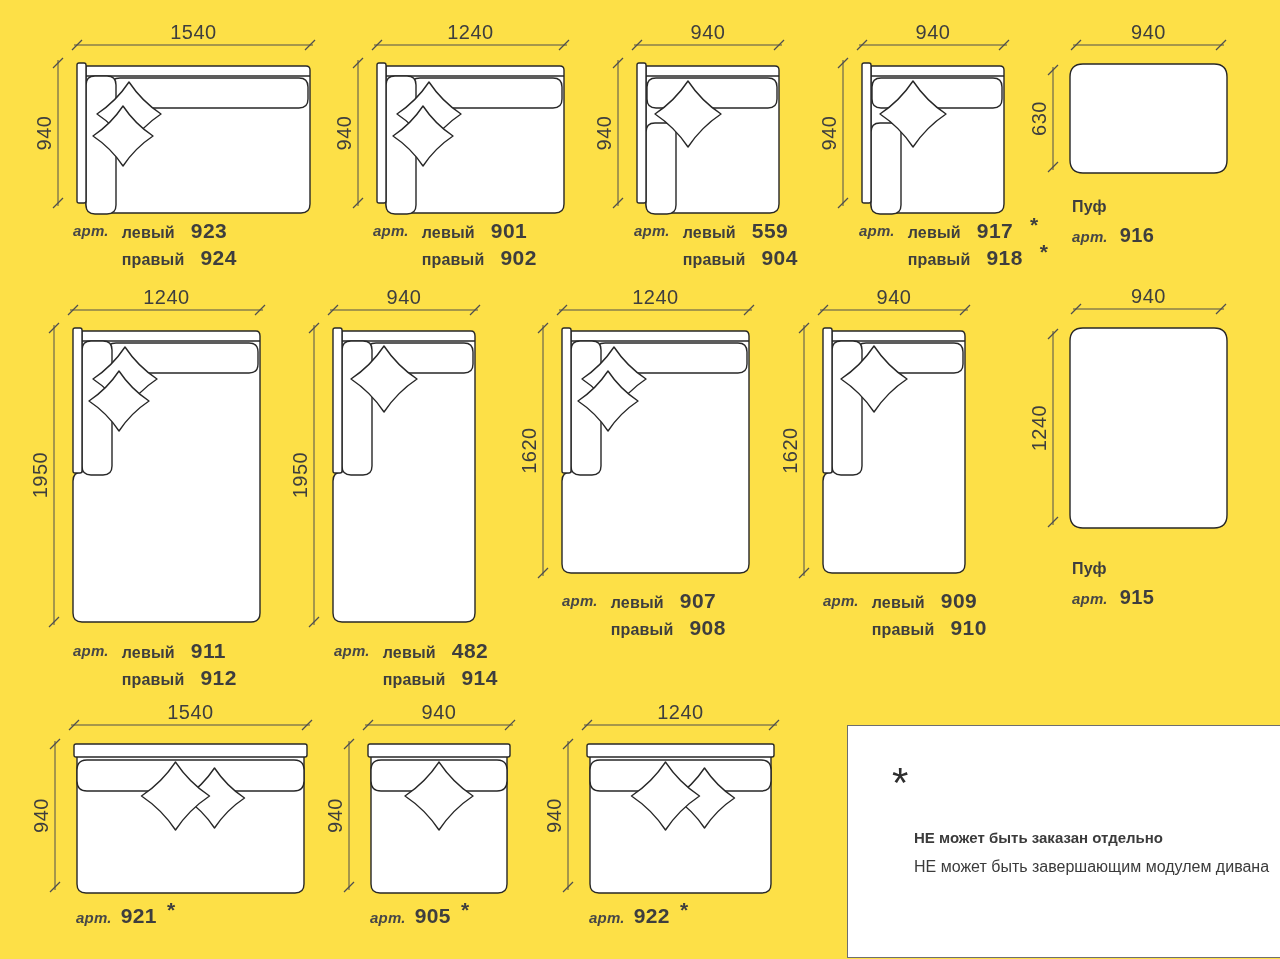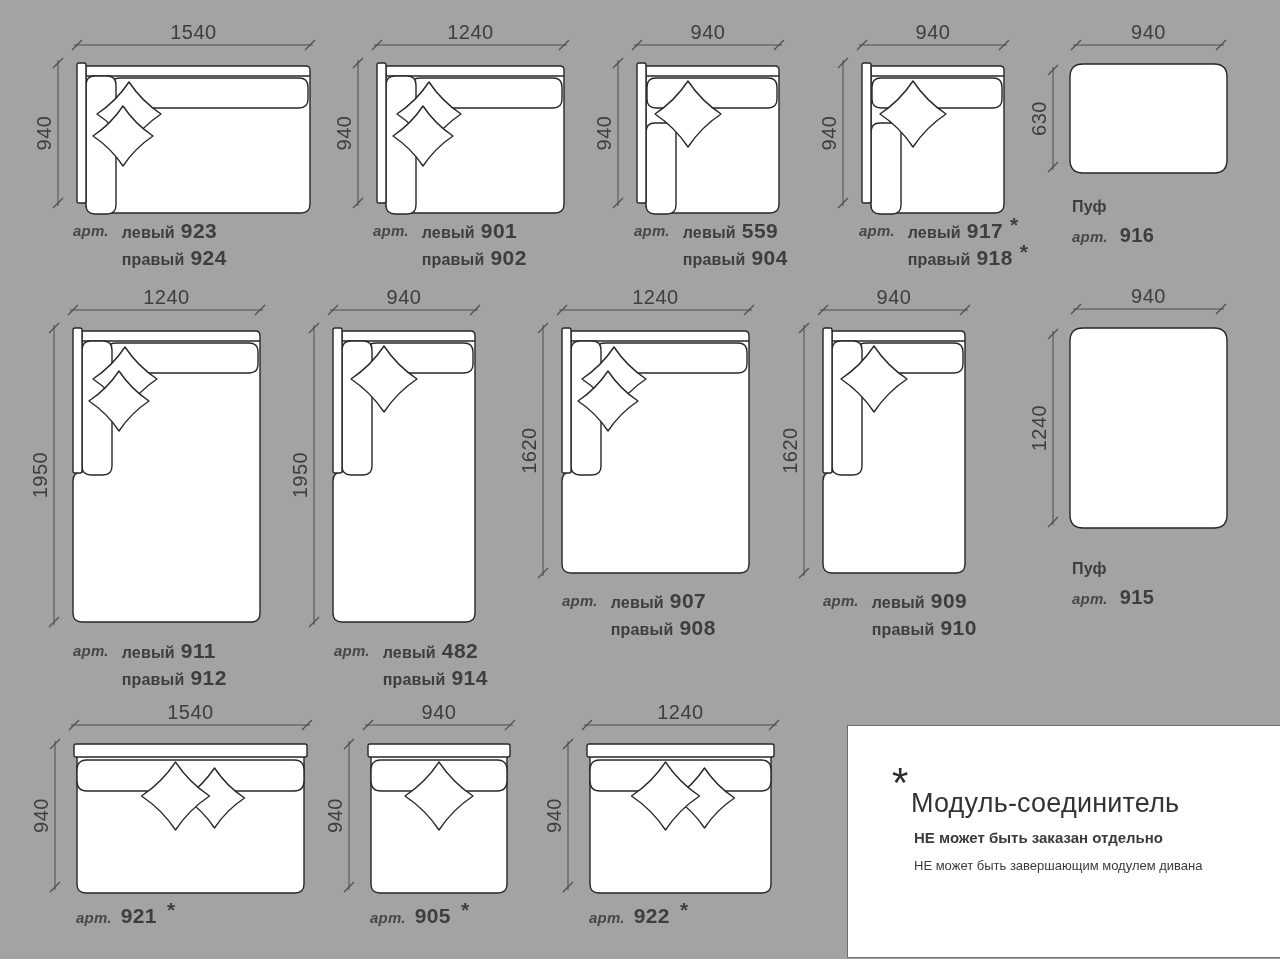--- a/index.html
+++ b/index.html
@@ -1,39 +1,39 @@
 <!DOCTYPE html>
 <html><head>
 <meta charset="utf-8">
 <style>
   html,body{margin:0;padding:0;background:#fff;}
   .canvas{
-    position:relative;width:1280px;height:959px;background:#a3a3a3;overflow:hidden;
+    position:relative;width:1280px;height:959px;background:#fde047;overflow:hidden;
     font-family:"Liberation Sans","DejaVu Sans",sans-serif;color:#3e3e3e;
   }
   .module{position:absolute;}
   .module svg{position:absolute;left:0;top:0;overflow:visible;}
   
   .lab{position:absolute;color:#3e3e3e;font-weight:700;letter-spacing:.2px;white-space:nowrap;}
   .lab .art{font-style:italic;font-size:15px;color:#474747;line-height:25px;}
   .pair{display:flex;gap:13px;}
-  .lrow{line-height:25px;display:flex;align-items:baseline;gap:6px;}
+  .lrow{line-height:25px;display:flex;align-items:baseline;gap:16px;}
   .word{font-size:16px;}
   .num{font-size:21px;letter-spacing:.4px;}
   .lstar{font-size:21px;line-height:1;position:relative;top:-6px;left:1px;}
   .single{display:flex;align-items:baseline;gap:9px;}
   .pouf-name{font-size:16px;margin-bottom:8px;}
   .pouf-art{display:flex;align-items:baseline;gap:12px;}
   .num2{font-size:20px;letter-spacing:.4px;text-align:center;}
   
   .note{position:absolute;left:847px;top:725px;width:441px;height:231px;border:1px solid #6e6e6e;background:#fff;}
   .note-star{position:absolute;left:44px;top:36px;font-size:42px;font-weight:300;color:#2e2e2e;line-height:1;}
   .note-title{position:absolute;left:63px;top:62px;font-size:27px;font-weight:300;color:#333;letter-spacing:.2px;}
   .note-l1{position:absolute;left:66px;top:103px;font-size:15px;font-weight:700;color:#3b3b3b;}
-  .note-l2{position:absolute;left:66px;top:132px;font-size:13px;font-weight:300;color:#3b3b3b;}
+  .note-l2{position:absolute;left:66px;top:132px;font-size:16px;font-weight:300;color:#3b3b3b;}
 </style>
 </head>
 <body>
 
 <div class="canvas">
   <div id="diagram">
       <div class="module" style="left: 37px; top: 23px;">
         <svg width="297" height="216" font-family="&quot;Liberation Sans&quot;,&quot;DejaVu Sans&quot;,sans-serif">
           <g transform="translate(40,40)">
             <path d="M9 3 L229 3 Q233 3 233 7 L233 141 Q233 150 224 150 L18 150 Q9 150 9 141 L9 3 Q9 3 9 3 Z" fill="#ffffff" stroke="#272727" stroke-width="1.4" stroke-linejoin="round"></path>
@@ -280,21 +280,20 @@
             <line x1="-24" y1="5" x2="-14" y2="-5" stroke="#4f4f4f" stroke-width="1.2"></line>
             <line x1="-24" y1="148" x2="-14" y2="138" stroke="#4f4f4f" stroke-width="1.2"></line>
             <text x="-26" y="71.5" fill="#3e3e3e" font-size="20" font-weight="300" letter-spacing="0.5" text-anchor="middle" transform="rotate(-90 -26 71.5)">940</text>
           </g>
         </svg>
       </div>
     </div>
 
   <div class="note">
     <span class="note-star">*</span>
-    <div class="note-title">Модуль-соединитель</div>
     <div class="note-l1">НЕ может быть заказан отдельно</div>
     <div class="note-l2">НЕ может быть завершающим модулем дивана</div>
   </div>
 <div class="lab pair" style="left: 73px; top: 218px;">
       <span class="art">арт.</span>
       <div class="rows">
         <div class="lrow">
           <span class="word">левый</span>
           <span class="num">923</span>
         </div>

